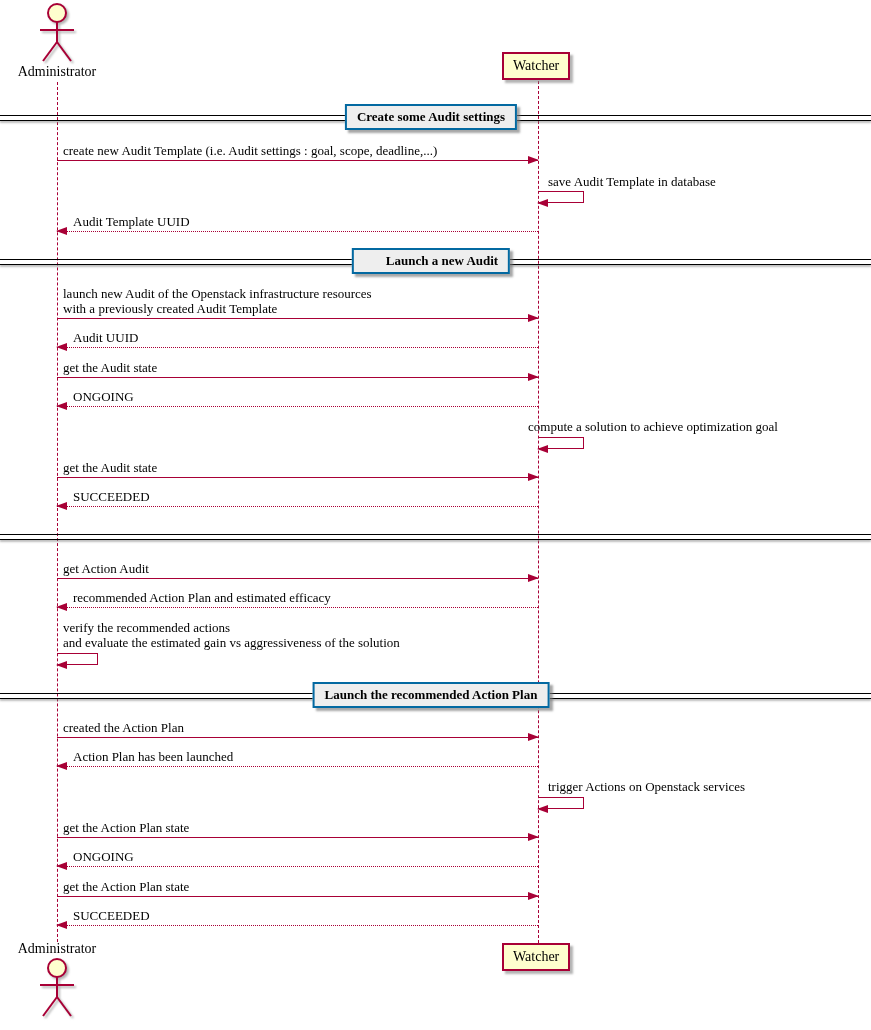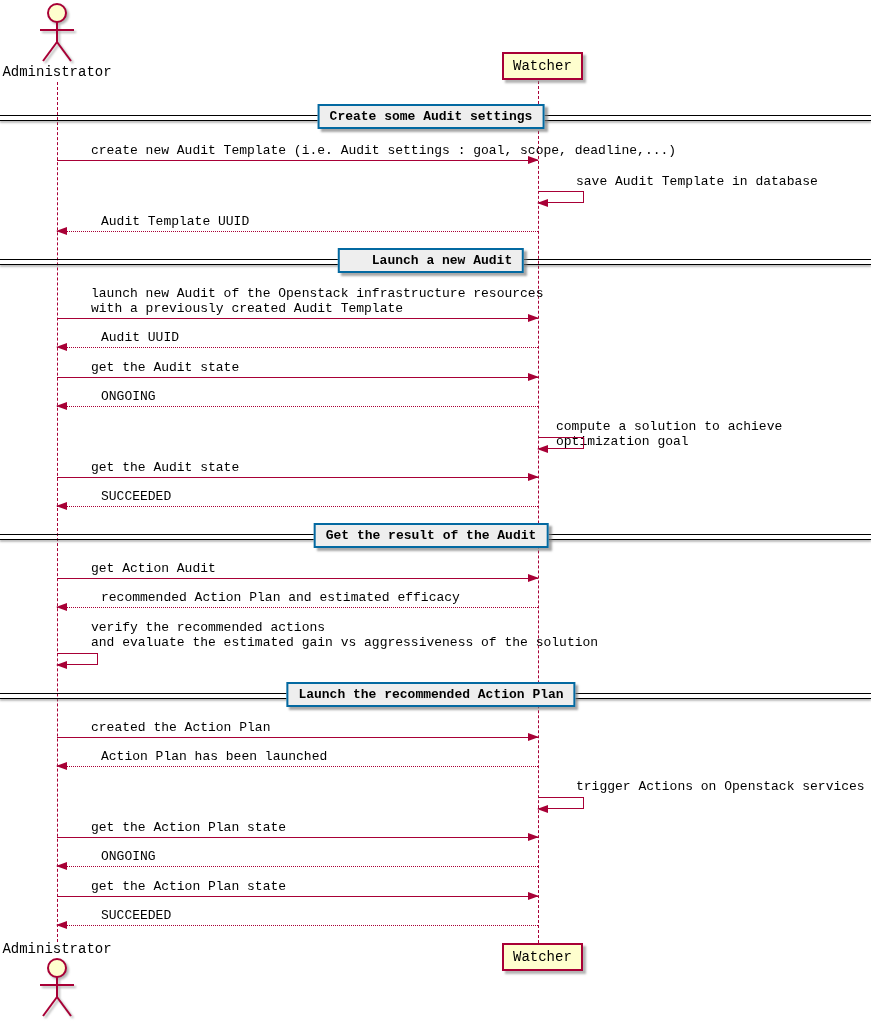--- a/index.html
+++ b/index.html
@@ -1,18 +1,18 @@
 <!DOCTYPE html>
 <html><head>
 <meta charset="utf-8">
 <style>
   html,body { margin:0; padding:0; background:#ffffff; }
   .canvas {
     position:relative; width:871px; height:1030px; background:#ffffff;
-    font-family:Liberation Mono, monospace; font-size:13px; color:#000;
+    font-family:Liberation Serif, serif; font-size:13px; color:#000;
     overflow:hidden;
   }
   .lifeline {
     position:absolute; width:0; border-left:1px dashed #A80036;
   }
   .participant {
     position:absolute; background:#FEFECE; border:2px solid #A80036;
     padding:4px 9px; font-size:14px; white-space:nowrap;
     box-shadow:3px 3px 2px rgba(130,130,130,0.6);
   }
@@ -22,21 +22,21 @@
     position:absolute; left:0; width:871px; height:4px;
     border-top:1px solid #000; border-bottom:1px solid #000;
     box-shadow:0 2px 2px rgba(128,128,128,0.5);
   }
   .divider-box {
     position:absolute; left:431px; transform:translateX(-50%);
     background:#EEEEEE; border:2px solid #0369a1; padding:3px 10px;
     font-weight:bold; font-size:13px; white-space:nowrap;
     box-shadow:3px 3px 2px rgba(120,120,120,0.65);
   }
-  .msg-label { position:absolute; white-space:pre-line; line-height:15px;margin-left:28px; }
+  .msg-label { position:absolute; white-space:pre-line; line-height:15px; }
   .arrow { position:absolute; height:0; }
   .arrow.solid  { border-top:1px solid #A80036; }
   .arrow.dotted { border-top:1px dotted #A80036; }
   .ah-r {
     position:absolute; right:-1px; top:-5px; width:0; height:0;
     border-left:11px solid #A80036;
     border-top:4px solid transparent; border-bottom:4px solid transparent;
   }
   .ah-l {
     position:absolute; left:-1px; top:-5px; width:0; height:0;
@@ -119,21 +119,20 @@
   <div class="arrow solid" style="left:57px; top:477px; width:481px;">
       <i class="ah-r"></i>
     </div>
 
   <div class="msg-label" style="left:73px; top:489px;">SUCCEEDED</div>
   <div class="arrow dotted" style="left:57px; top:506px; width:481px;">
       <i class="ah-l"></i>
     </div>
 
   <div class="divider-lines" style="top:534px;"></div>
-  <div class="divider-box" style="top:523px;">Get the result of the Audit</div>
 
   <div class="msg-label" style="left:63px; top:561px;">get Action Audit</div>
   <div class="arrow solid" style="left:57px; top:578px; width:481px;">
       <i class="ah-r"></i>
     </div>
 
   <div class="msg-label" style="left:73px; top:590px;">recommended Action Plan and estimated efficacy</div>
   <div class="arrow dotted" style="left:57px; top:607px; width:481px;">
       <i class="ah-l"></i>
     </div>

